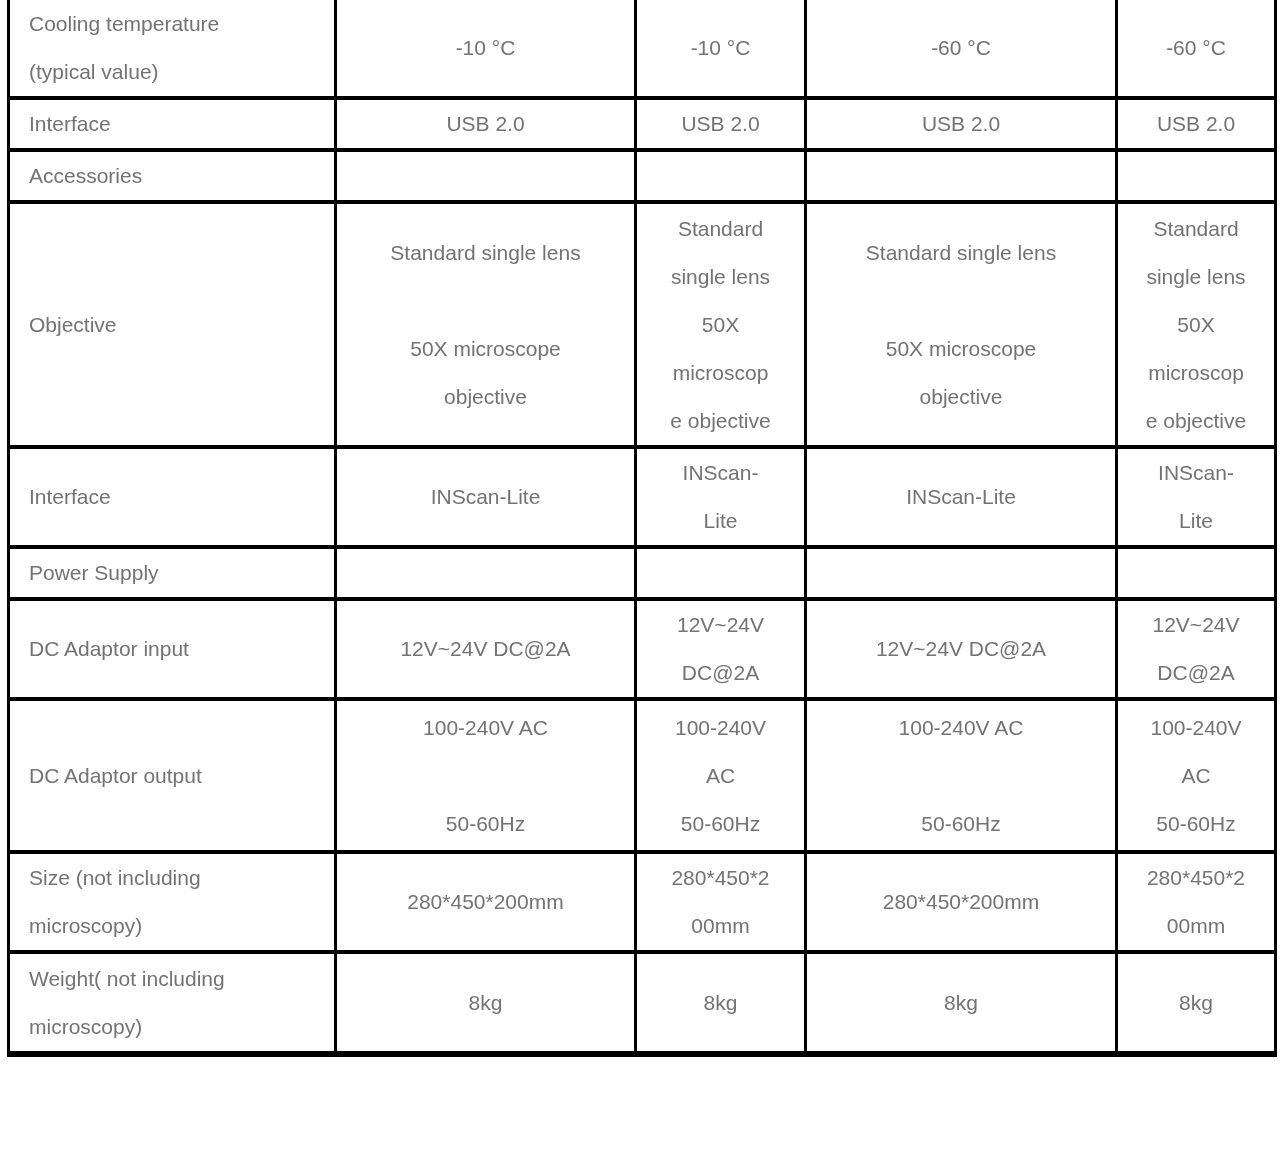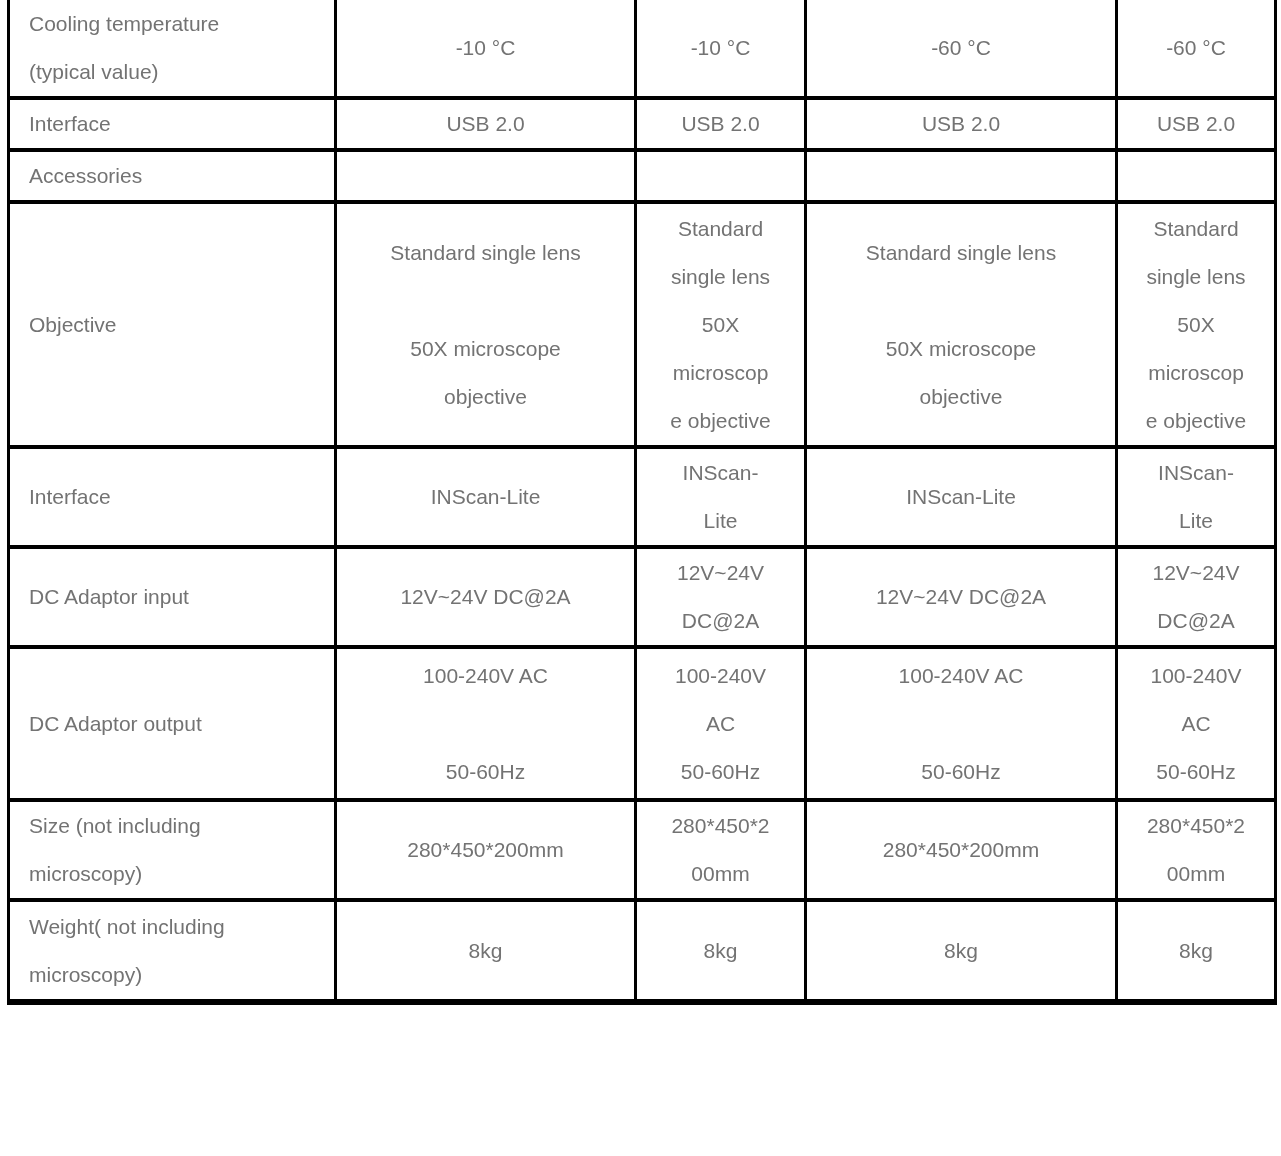--- a/index.html
+++ b/index.html
@@ -119,20 +119,27 @@
       </tr>
       <tr class="r7">
         <td class="label">Interface</td>
         <td class="val">INScan-Lite</td>
         <td class="val">INScan-
 Lite</td>
         <td class="val">INScan-Lite</td>
         <td class="val">INScan-
 Lite</td>
       </tr>
+      <tr class="r8">
+        <td class="label">Power Supply</td>
+        <td class="val"></td>
+        <td class="val"></td>
+        <td class="val"></td>
+        <td class="val"></td>
+      </tr>
       <tr class="r9">
         <td class="label">DC Adaptor input</td>
         <td class="val">12V~24V DC@2A</td>
         <td class="val">12V~24V
 DC@2A</td>
         <td class="val">12V~24V DC@2A</td>
         <td class="val">12V~24V
 DC@2A</td>
       </tr>
       <tr class="r10">

